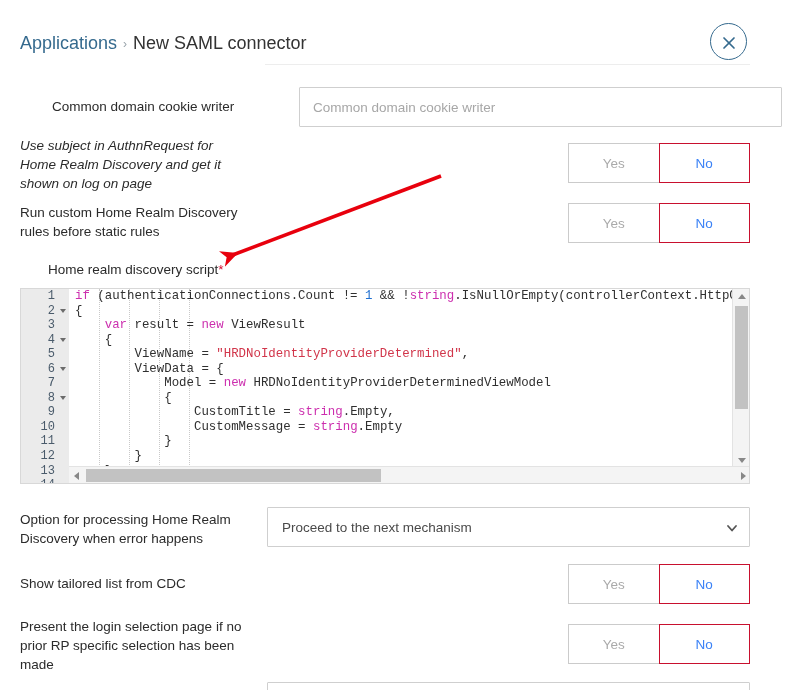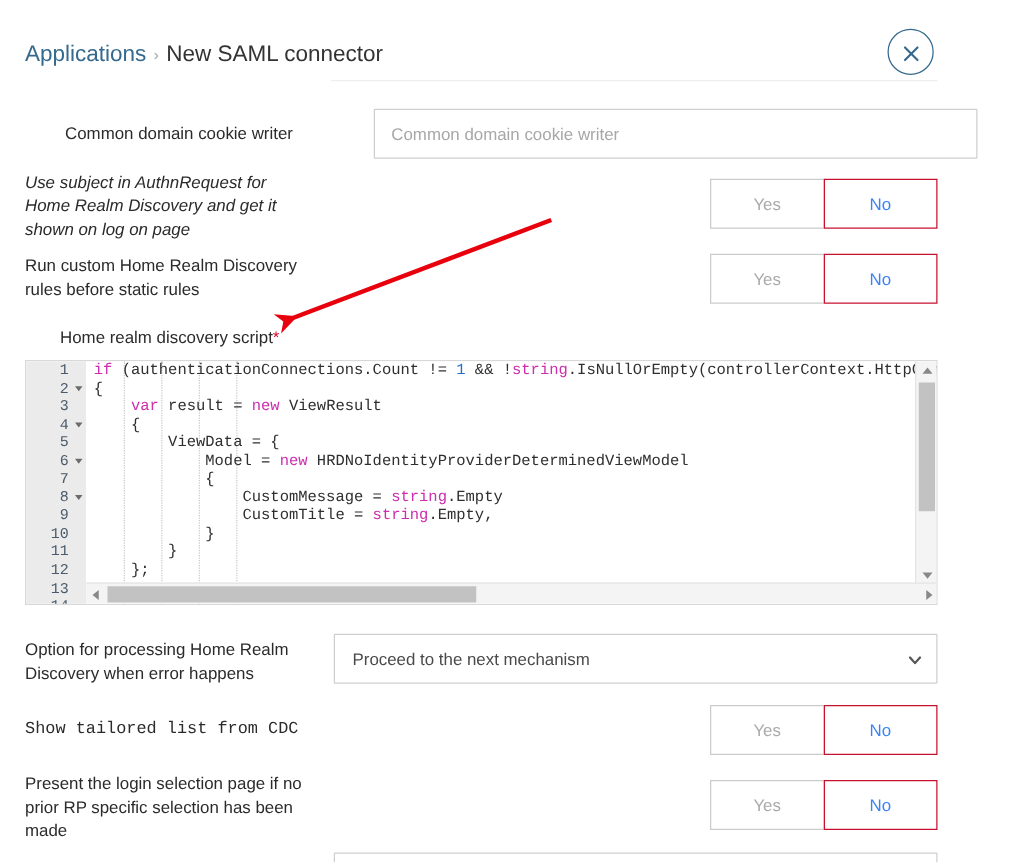--- a/index.html
+++ b/index.html
@@ -340,25 +340,26 @@
       </div>
     <div id="code">
       <div class="iguide" style="left:30px;"></div>
       <div class="iguide" style="left:60px;"></div>
       <div class="iguide" style="left:90px;"></div>
       <div class="iguide" style="left:120px;"></div>
     <div class="cline"><span class="kw">if</span> (authenticationConnections.Count != <span class="num">1</span> &amp;&amp; !<span class="kw">string</span>.IsNullOrEmpty(controllerContext.HttpContext</div>
         <div class="cline">{</div>
         <div class="cline">    <span class="kw">var</span> result = <span class="kw">new</span> ViewResult</div>
         <div class="cline">    {</div>
+        <div class="cline">        ViewName = <span class="str">"HRDNoIdentityProviderDetermined"</span>,</div>
         <div class="cline">        ViewData = {</div>
         <div class="cline">            Model = <span class="kw">new</span> HRDNoIdentityProviderDeterminedViewModel</div>
         <div class="cline">            {</div>
+        <div class="cline">                CustomTitle = <span class="kw">string</span>.Empty,</div>
         <div class="cline">                CustomMessage = <span class="kw">string</span>.Empty</div>
-        <div class="cline">                CustomTitle = <span class="kw">string</span>.Empty,</div>
         <div class="cline">            }</div>
         <div class="cline">        }</div>
         <div class="cline">    };</div>
         <div class="cline">&nbsp;</div>
       </div>
 
     <div id="vscroll">
       <div class="sb-arrow-up"></div>
       <div class="vtrack-thumb"></div>
       <div class="sb-arrow-down"></div>
@@ -375,21 +376,21 @@
     <div class="row-label" style="top:3px;">Option for processing Home Realm Discovery when error happens</div>
     <div class="select-wrap">
       <div class="select-value">Proceed to the next mechanism</div>
       <svg class="select-caret" viewBox="0 0 12 12">
         <path d="M2 4 L6 8.5 L10 4" fill="none" stroke="#555" stroke-width="1.8" stroke-linecap="round" stroke-linejoin="round"></path>
       </svg>
     </div>
   </div>
 
   <div class="row" style="top:564px;height:40px;">
-    <div class="row-label" style="top:10px;font-family:Liberation Mono, monospace;">Show tailored list from CDC</div>
+    <div class="row-label" style="top:10px;">Show tailored list from CDC</div>
     <div class="toggle" style="top:0px;">
       <div class="seg off">Yes</div>
       <div class="seg on">No</div>
     </div>
   </div>
 
   <div class="row" style="top:617px;height:58px;">
     <div class="row-label" style="top:0px;">Present the login selection page if no prior RP specific selection has been made</div>
     <div class="toggle" style="top:7px;">
       <div class="seg off">Yes</div>

